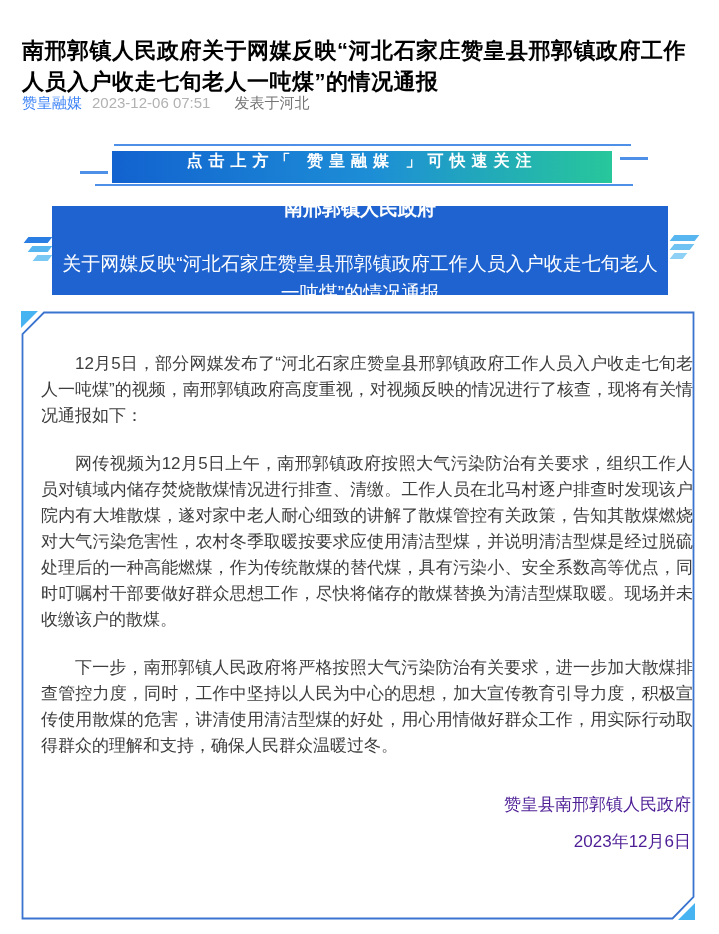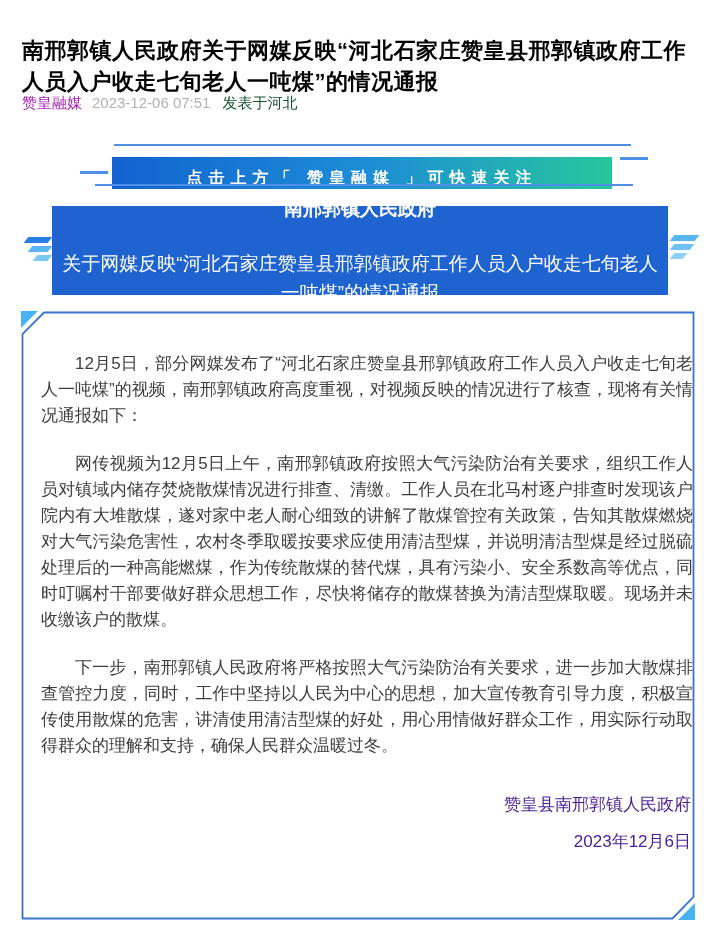--- a/index.html
+++ b/index.html
@@ -8,34 +8,34 @@
     font-family:"Liberation Sans","DejaVu Sans",sans-serif;
     -webkit-font-smoothing:antialiased;
   }
   
   .title{
     position:absolute;left:22px;top:20px;width:676px;
     font-size:22px;line-height:31px;font-weight:700;color:#000000;
     letter-spacing:.5px;
   }
   .meta{position:absolute;left:22px;top:94px;width:676px;font-size:15px;white-space:nowrap;}
-  .meta .account{color:#a21caf;text-decoration:none;cursor:pointer;margin-top:24px;}
+  .meta .account{color:#3b82f6;text-decoration:none;cursor:pointer;margin-top:24px;}
   .meta .time{color:#b2b2b2;margin-left:10px;}
-  .meta .loc{color:#14532d;margin-left:12px;}
+  .meta .loc{color:#737373;margin-left:24px;}
   
   .deco-line{position:absolute;background:#4e8fe8;height:2px;}
   .line-top{left:114px;top:144px;width:517px;}
   .line-bottom{left:95px;top:184px;width:538px;}
   .dash-left{left:80px;top:171px;width:28px;height:3px;}
   .dash-right{left:620px;top:157px;width:28px;height:3px;}
   .banner{
-    position:absolute;left:112px;top:157px;width:500px;height:32px;
+    position:absolute;left:112px;top:151px;width:500px;height:32px;
     background:linear-gradient(90deg,#1262cf 0%,#1d8ed6 52%,#27c79b 100%);
     color:#ffffff;font-size:16px;font-weight:700;letter-spacing:6px;
-    display:flex;align-items:flex-end;justify-content:center;cursor:pointer;
+    display:flex;align-items:flex-start;justify-content:center;cursor:pointer;
   }
   
   .notice-header{
     position:absolute;left:52px;top:206px;width:616px;height:89px;
     background:#1e63cf;color:#ffffff;text-align:center;
     display:flex;flex-direction:column;justify-content:center;gap:26px;
   }
   .notice-header .nh1{font-size:19px;line-height:29px;font-weight:700;}
   .notice-header .nh2{font-size:19px;line-height:29px;font-weight:400;padding:0 4px;}
   

